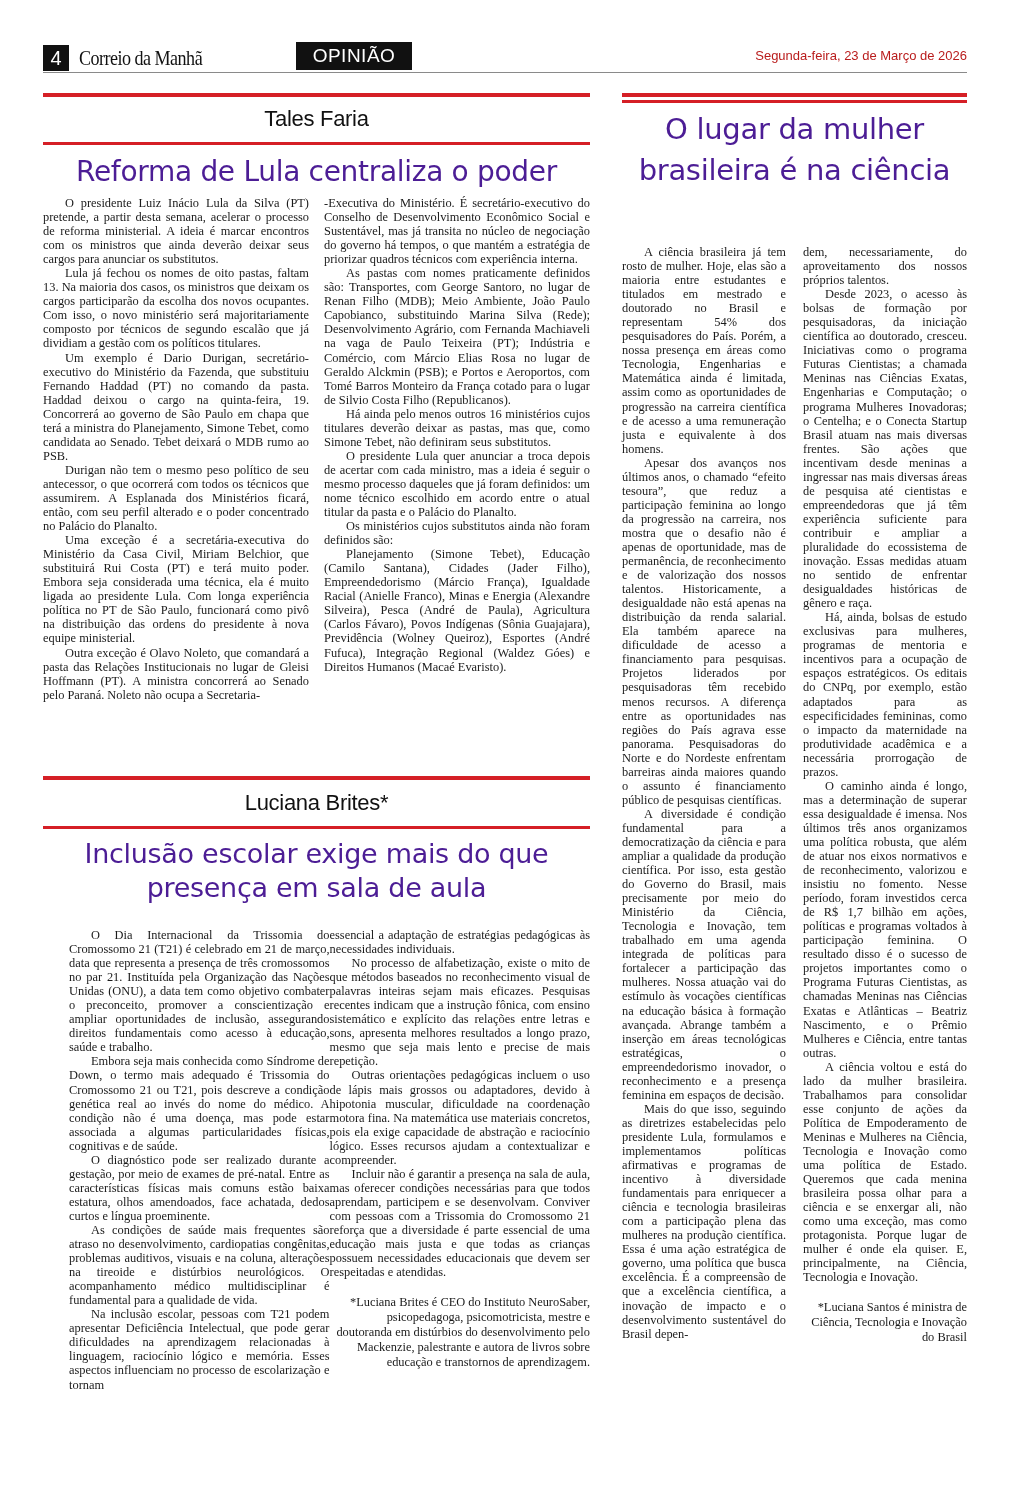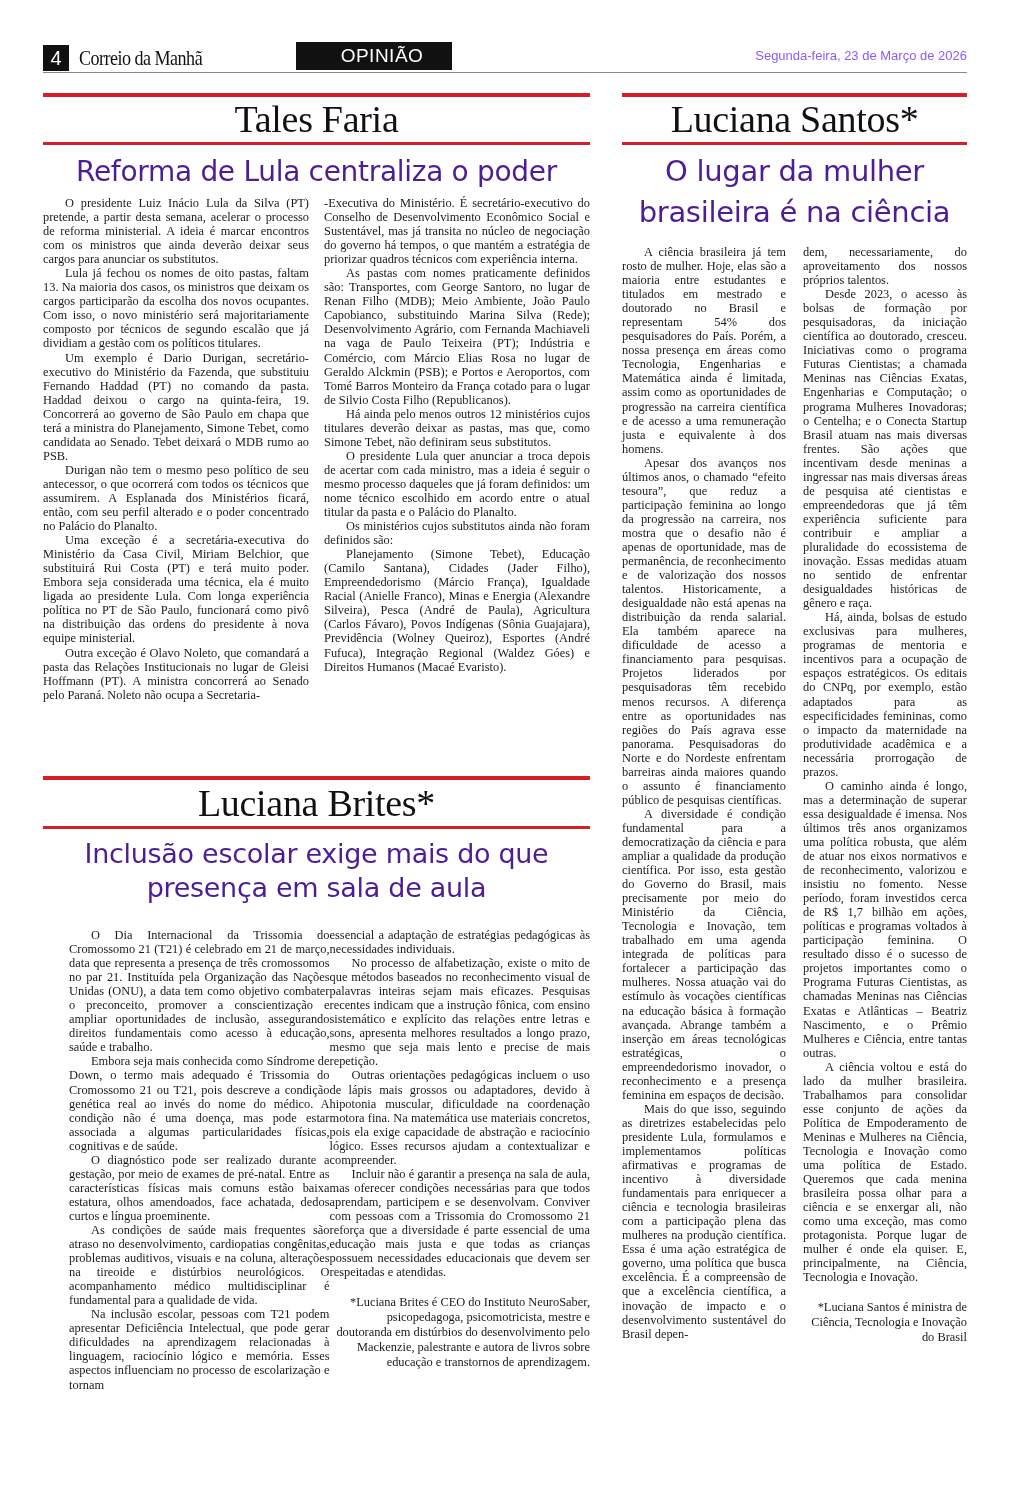--- a/index.html
+++ b/index.html
@@ -5,29 +5,29 @@
   html, body { margin: 0; padding: 0; background: #ffffff; }
   body { width: 1010px; height: 1488px; position: relative; overflow: hidden; color: #111; }
   .page { position: absolute; left: 0; top: 0; width: 1010px; height: 1488px; }
 
   
   .masthead { position: absolute; left: 43px; top: 45px; width: 924px; height: 27px; border-bottom: 1px solid #8a8a8a; }
   .page-num { position: absolute; left: 0; top: 0; width: 26px; height: 26px; background: #111; color: #fff;
     font-family: "Liberation Sans", sans-serif; font-size: 20px; line-height: 26px; text-align: center; }
   .paper-name { position: absolute; left: 36px; top: 0; height: 26px; font-family: "Liberation Serif", serif;
     font-size: 21px; line-height: 26px; letter-spacing: -0.6px; transform: scaleX(0.86); transform-origin: left center; }
-  .section-tag { position: absolute; left: 253px; top: -3px; width: 140px; height: 28px; background: #111; color: #fff;
-    font-family: "Liberation Sans", sans-serif; font-size: 19px; line-height: 28px; text-align: center; letter-spacing: 0.5px; padding-left: 16px; }
-  .dateline { position: absolute; right: 0; top: 3px; font-family: "Liberation Sans", sans-serif; font-size: 13px; color: #8b5cf6; }
+  .section-tag { position: absolute; left: 253px; top: -3px; width: 116px; height: 28px; background: #111; color: #fff;
+    font-family: "Liberation Sans", sans-serif; font-size: 19px; line-height: 28px; text-align: center; letter-spacing: 0.5px; }
+  .dateline { position: absolute; right: 0; top: 3px; font-family: "Liberation Sans", sans-serif; font-size: 13px; color: #b91c1c; }
 
   
   .article { position: absolute; }
   .redline { height: 4px; background: #d51f26; }
   .redline.thin { height: 3px; }
-  .author { font-family: Liberation Serif, serif; font-size: 38px; text-align: center; line-height: 40px; letter-spacing: -0.3px; }
+  .author { font-family: Liberation Sans, sans-serif; font-size: 22px; text-align: center; line-height: 40px; letter-spacing: -0.3px; }
   .headline { font-family: "DejaVu Sans", sans-serif; font-weight: normal; text-align: center; color: #4c1d95;
     font-size: 28px; line-height: 38px; letter-spacing: -0.3px; margin: 0; }
 
   .cols { position: absolute; display: flex; justify-content: space-between; }
   .col { font-family: "Liberation Serif", serif; font-size: 12.4px; line-height: 14.05px; text-align: justify;
     hyphens: auto; color: #1a1a1a; }
   .col p { margin: 0; text-indent: 22px; }
   .footnote { font-family: "Liberation Serif", serif; font-weight: normal; font-size: 12.4px; line-height: 15px; text-align: right; margin-top: 16px; }
 </style>
 </head>
@@ -53,21 +53,21 @@
         <p>O presidente Luiz Inácio Lula da Silva (PT) pretende, a partir desta semana, acelerar o processo de reforma ministerial. A ideia é marcar encontros com os ministros que ainda deverão deixar seus cargos para anunciar os substitutos.</p>
         <p>Lula já fechou os nomes de oito pastas, faltam 13. Na maioria dos casos, os ministros que deixam os cargos participarão da escolha dos novos ocupantes. Com isso, o novo ministério será majoritariamente composto por técnicos de segundo escalão que já dividiam a gestão com os políticos titulares.</p>
         <p>Um exemplo é Dario Durigan, secretário-executivo do Ministério da Fazenda, que substituiu Fernando Haddad (PT) no comando da pasta. Haddad deixou o cargo na quinta-feira, 19. Concorrerá ao governo de São Paulo em chapa que terá a ministra do Planejamento, Simone Tebet, como candidata ao Senado. Tebet deixará o MDB rumo ao PSB.</p>
         <p>Durigan não tem o mesmo peso político de seu antecessor, o que ocorrerá com todos os técnicos que assumirem. A Esplanada dos Ministérios ficará, então, com seu perfil alterado e o poder concentrado no Palácio do Planalto.</p>
         <p>Uma exceção é a secretária-executiva do Ministério da Casa Civil, Miriam Belchior, que substituirá Rui Costa (PT) e terá muito poder. Embora seja considerada uma técnica, ela é muito ligada ao presidente Lula. Com longa experiência política no PT de São Paulo, funcionará como pivô na distribuição das ordens do presidente à nova equipe ministerial.</p>
         <p>Outra exceção é Olavo Noleto, que comandará a pasta das Relações Institucionais no lugar de Gleisi Hoffmann (PT). A ministra concorrerá ao Senado pelo Paraná. Noleto não ocupa a Secretaria-</p>
       </div>
     <div class="col" style="width:266px;" id="a0c1">
         <p style="text-indent: 0px;">-Executiva do Ministério. É secretário-executivo do Conselho de Desenvolvimento Econômico Social e Sustentável, mas já transita no núcleo de negociação do governo há tempos, o que mantém a estratégia de priorizar quadros técnicos com experiência interna.</p>
         <p>As pastas com nomes praticamente definidos são: Transportes, com George Santoro, no lugar de Renan Filho (MDB); Meio Ambiente, João Paulo Capobianco, substituindo Marina Silva (Rede); Desenvolvimento Agrário, com Fernanda Machiaveli na vaga de Paulo Teixeira (PT); Indústria e Comércio, com Márcio Elias Rosa no lugar de Geraldo Alckmin (PSB); e Portos e Aeroportos, com Tomé Barros Monteiro da França cotado para o lugar de Silvio Costa Filho (Republicanos).</p>
-        <p>Há ainda pelo menos outros 12 ministérios cujos titulares deverão deixar as pastas, mas que, como Simone Tebet, não definiram seus substitutos.</p>
+        <p>Há ainda pelo menos outros 16 ministérios cujos titulares deverão deixar as pastas, mas que, como Simone Tebet, não definiram seus substitutos.</p>
         <p>O presidente Lula quer anunciar a troca depois de acertar com cada ministro, mas a ideia é seguir o mesmo processo daqueles que já foram definidos: um nome técnico escolhido em acordo entre o atual titular da pasta e o Palácio do Planalto.</p>
         <p>Os ministérios cujos substitutos ainda não foram definidos são:</p>
         <p>Planejamento (Simone Tebet), Educação (Camilo Santana), Cidades (Jader Filho), Empreendedorismo (Márcio França), Igualdade Racial (Anielle Franco), Minas e Energia (Alexandre Silveira), Pesca (André de Paula), Agricultura (Carlos Fávaro), Povos Indígenas (Sônia Guajajara), Previdência (Wolney Queiroz), Esportes (André Fufuca), Integração Regional (Waldez Góes) e Direitos Humanos (Macaé Evaristo).</p>
       </div>
   </div>
 
   <div class="article" style="left:43px; top:776px; width:547px;">
     <div class="redline"></div>
     <div class="author" style="margin-top:3px;">Luciana Brites*</div>
     <div class="redline thin" style="margin-top:3px;"></div>
@@ -85,21 +85,20 @@
         <p style="text-indent: 0px;">essencial a adaptação de estratégias pedagógicas às necessidades individuais.</p>
         <p>No processo de alfabetização, existe o mito de que métodos baseados no reconhecimento visual de palavras inteiras sejam mais eficazes. Pesquisas recentes indicam que a instrução fônica, com ensino sistemático e explícito das relações entre letras e sons, apresenta melhores resultados a longo prazo, mesmo que seja mais lento e precise de mais repetição.</p>
         <p>Outras orientações pedagógicas incluem o uso de lápis mais grossos ou adaptadores, devido à hipotonia muscular, dificuldade na coordenação motora fina. Na matemática use materiais concretos, pois ela exige capacidade de abstração e raciocínio lógico. Esses recursos ajudam a contextualizar e compreender.</p>
         <p>Incluir não é garantir a presença na sala de aula, mas oferecer condições necessárias para que todos aprendam, participem e se desenvolvam. Conviver com pessoas com a Trissomia do Cromossomo 21 reforça que a diversidade é parte essencial de uma educação mais justa e que todas as crianças possuem necessidades educacionais que devem ser respeitadas e atendidas.</p>
         <div class="footnote">*Luciana Brites é CEO do Instituto NeuroSaber, psicopedagoga, psicomotricista, mestre e doutoranda em distúrbios do desenvolvimento pelo Mackenzie, palestrante e autora de livros sobre educação e transtornos de aprendizagem.</div>
       </div>
   </div>
 
   <div class="article" style="left:622px; top:93px; width:345px;">
     <div class="redline"></div>
-    <div class="author" style="margin-top:2px;">Luciana Santos*</div>
     <div class="redline thin" style="margin-top:3px;"></div>
     <h1 class="headline" style="margin-top:6px; font-size:29px; line-height:41px;">O lugar da mulher brasileira é na ciência</h1>
   </div>
   <div class="cols" style="left:622px; top:245px; width:345px;">
     <div class="col" style="width:164px;" id="a2c0">
         <p>A ciência brasileira já tem rosto de mulher. Hoje, elas são a maioria entre estudantes e titulados em mestrado e doutorado no Brasil e representam 54% dos pesquisadores do País. Porém, a nossa presença em áreas como Tecnologia, Engenharias e Matemática ainda é limitada, assim como as oportunidades de progressão na carreira científica e de acesso a uma remuneração justa e equivalente à dos homens.</p>
         <p>Apesar dos avanços nos últimos anos, o chamado “efeito tesoura”, que reduz a participação feminina ao longo da progressão na carreira, nos mostra que o desafio não é apenas de oportunidade, mas de permanência, de reconhecimento e de valorização dos nossos talentos. Historicamente, a desigualdade não está apenas na distribuição da renda salarial. Ela também aparece na dificuldade de acesso a financiamento para pesquisas. Projetos liderados por pesquisadoras têm recebido menos recursos. A diferença entre as oportunidades nas regiões do País agrava esse panorama. Pesquisadoras do Norte e do Nordeste enfrentam barreiras ainda maiores quando o assunto é financiamento público de pesquisas científicas.</p>
         <p>A diversidade é condição fundamental para a democratização da ciência e para ampliar a qualidade da produção científica. Por isso, esta gestão do Governo do Brasil, mais precisamente por meio do Ministério da Ciência, Tecnologia e Inovação, tem trabalhado em uma agenda integrada de políticas para fortalecer a participação das mulheres. Nossa atuação vai do estímulo às vocações científicas na educação básica à formação avançada. Abrange também a inserção em áreas tecnológicas estratégicas, o empreendedorismo inovador, o reconhecimento e a presença feminina em espaços de decisão.</p>
         <p>Mais do que isso, seguindo as diretrizes estabelecidas pelo presidente Lula, formulamos e implementamos políticas afirmativas e programas de incentivo à diversidade fundamentais para enriquecer a ciência e tecnologia brasileiras com a participação plena das mulheres na produção científica. Essa é uma ação estratégica de governo, uma política que busca excelência. É a compreensão de que a excelência científica, a inovação de impacto e o desenvolvimento sustentável do Brasil depen-</p>
       </div>

